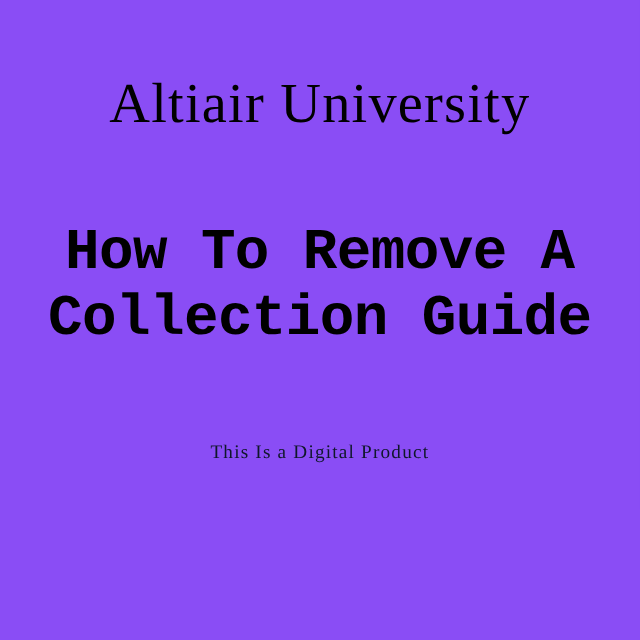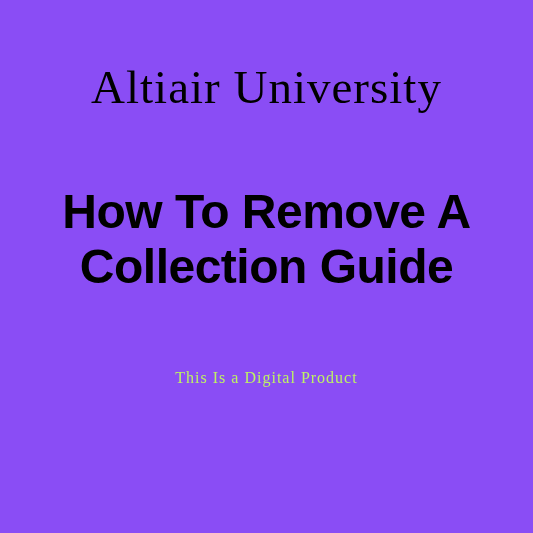--- a/index.html
+++ b/index.html
@@ -21,33 +21,33 @@
     .brand {
       font-family: 'Brush Script MT', 'Segoe Script', cursive;
       font-size: 47px;
       color: #000;
       text-align: center;
       margin-bottom: 70px;
       font-weight: normal;
       letter-spacing: 1px;
     }
     .title {
-      font-family: Liberation Sans, sans-serif;
+      font-family: Liberation Mono, monospace;
       font-size: 48px;
       font-weight: 900;
       color: #000;
       text-align: center;
       line-height: 1.15;
       margin-bottom: 75px;
       letter-spacing: -0.5px;
     }
     .subtitle {
       font-family: 'Times New Roman', Times, serif;
       font-size: 16px;
-      color: #bef264;
+      color: #0f172a;
       text-align: center;
       letter-spacing: 1px;
     }
   </style>
 </head>
 <body>
 
 <div class="brand">Altiair University</div>
 <div class="title">How To Remove A Collection Guide</div>
 <div class="subtitle">This Is a Digital Product</div>

